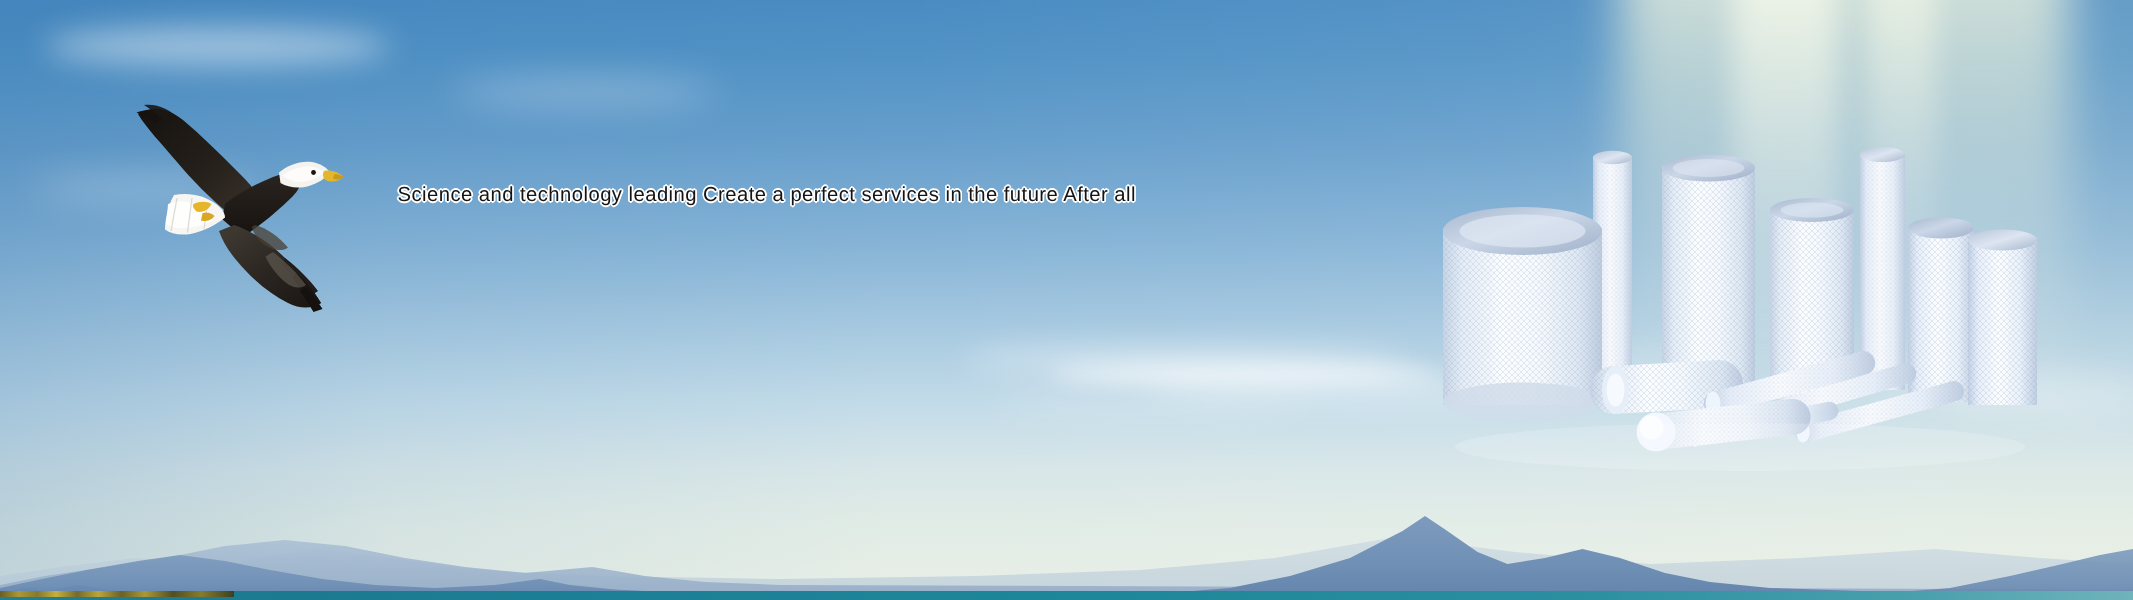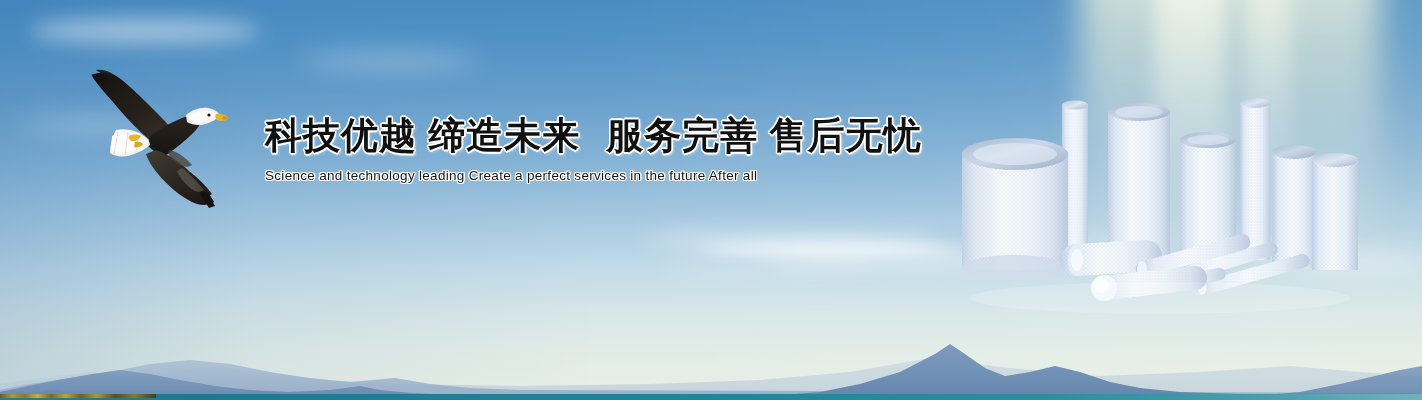--- a/index.html
+++ b/index.html
@@ -395,17 +395,16 @@
       <path d="M152,186 L244,176 A12,12 0 0 1 246,200 L154,210
                A12,12 0 0 1 152,186 Z" fill="url(#meshFine)"></path>
       <circle cx="154" cy="198" r="13" fill="#f3f8ff"></circle>
       <circle cx="151" cy="195" r="8" fill="#fcfeff" opacity="0.85"></circle>
     </g>
 
     <ellipse cx="210" cy="208" rx="190" ry="16" fill="#ffffff" opacity="0.18"></ellipse>
   </svg>
 
   <div class="copy">
-    <div class="headline"><span>科技优越 缔造未来</span><span class="gap"></span><span>服务完善 售后无忧</span></div>
     <div class="subline">Science and technology leading Create a perfect services in the future After all</div>
   </div>
 
 </div>
 
 </body></html>

